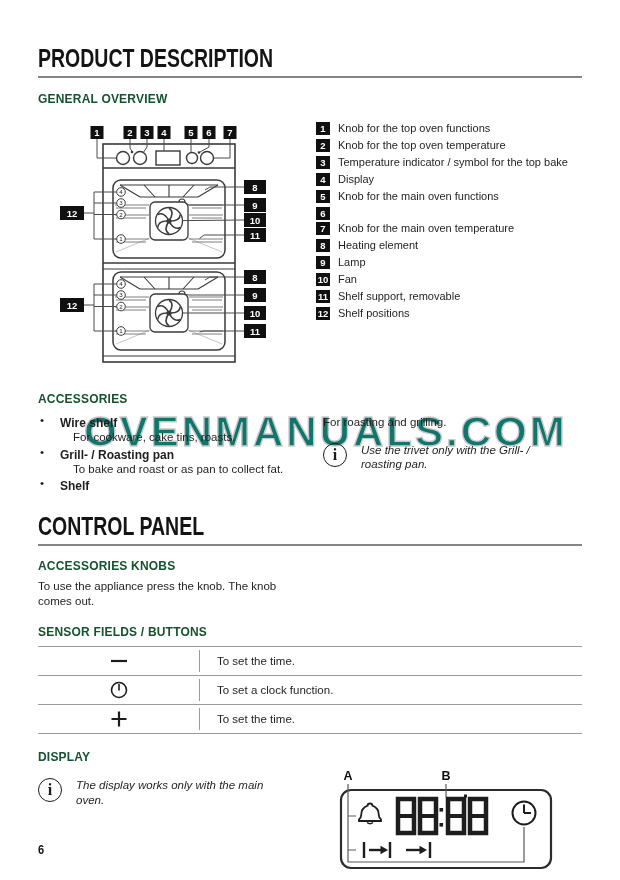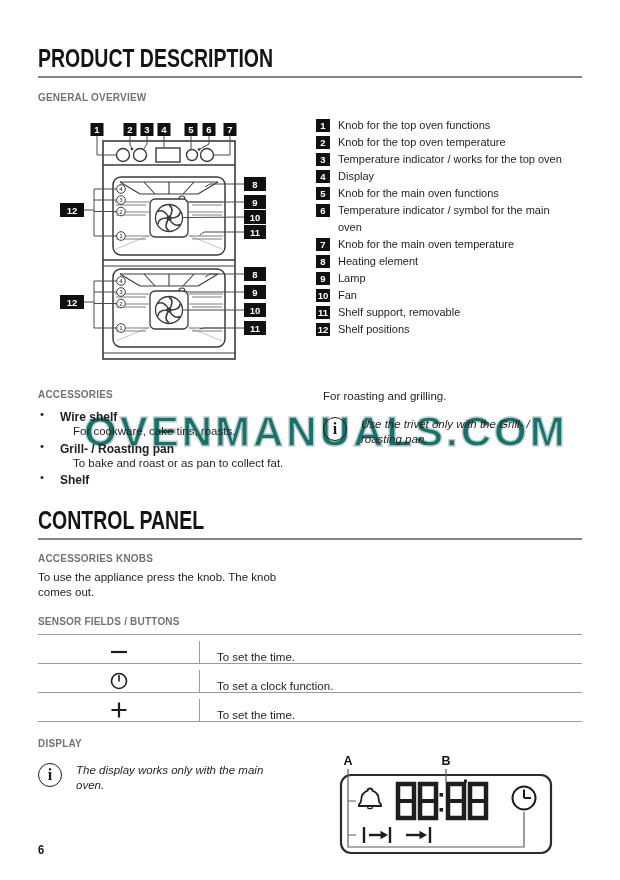--- a/index.html
+++ b/index.html
@@ -15,39 +15,39 @@
     color: #0f766e; -webkit-text-stroke: 1.4px #c9c9c9;
     white-space: nowrap; pointer-events: none;
   }
   .content { position: absolute; left: 38px; top: 44px; width: 544px; z-index: 1; }
 
   .h-big {
     font-weight: 700; font-size: 25px; color: #141414;
     transform: scaleX(0.78); transform-origin: left center; white-space: nowrap;
   }
   .rule { height: 2px; background: #858585; margin-top: 3px; }
-  .h-sub { font-size: 10px; font-weight: 700; color: #737373; letter-spacing: .2px; }
+  .h-sub { font-size: 12px; font-weight: 700; color: #14532d; letter-spacing: .2px; }
   .body-txt { font-size: 11.5px; line-height: 15px; color: #1f1f1f; }
 
   
   .go-heading { margin-top: 14px; }
   .overview-row { display: flex; margin-top: 12px; }
   .oven-svg { margin-left: 20px; flex: none; }
   .legend { margin-left: 26px; margin-top: 2px; width: 266px; }
   .legend-row { display: flex; align-items: flex-start; }
   .badge-sq {
     background: #101010; color: #fff; font-size: 9.5px; font-weight: 700;
     min-width: 14px; height: 13px; padding: 0 1px; margin-top: 2px;
     display: inline-flex; align-items: center; justify-content: center; flex: none;
   }
   .legend-txt { font-size: 11px; line-height: 17px; margin-left: 8px; width: 250px; }
   .legend-txt.narrow { width: 232px; }
 
   
-  .acc-section { margin-top: 22px; display: flex; }
+  .acc-section { margin-top: 22px; display: flex; align-items: center; }
   .acc-left { width: 272px; flex: none; }
   .acc-list { margin-top: 7px; }
   .acc-item { display: flex; }
   .acc-bullet { width: 22px; padding-left: 2px; font-size: 11.5px; line-height: 14px; }
   .acc-name { font-size: 12px; line-height: 14px; font-weight: 700; }
   .acc-desc { font-size: 11.5px; line-height: 13.5px; padding-left: 13px; }
   .acc-right { margin-left: 13px; width: 240px; }
   .note-row { display: flex; align-items: flex-start; }
   .acc-note { margin-top: 13px; }
   .info-icon {
@@ -57,21 +57,21 @@
     line-height: 1;
   }
   .note-txt { margin-left: 14px; width: 200px; font-size: 11.5px; line-height: 14.5px; font-style: italic; }
 
   
   .cp-heading { margin-top: 18px; }
   .rk-heading { margin-top: 13px; }
   .rk-text { margin-top: 6px; width: 262px; }
   .sf-heading { margin-top: 16px; }
   .sensor-table { margin-top: 7px; border-top: 1px solid #9b9b9b; }
-  .sensor-row { display: flex; align-items: flex-end; height: 29px; border-bottom: 1px solid #9b9b9b; }
+  .sensor-row { display: flex; align-items: center; height: 29px; border-bottom: 1px solid #9b9b9b; }
   .sym-cell { width: 162px; flex: none; border-right: 1px solid #9b9b9b;
               display: flex; align-items: center; justify-content: center; }
   .desc-cell { padding-left: 17px; display: flex; align-items: center; font-size: 11.5px; }
 
   
   .disp-heading { margin-top: 16px; }
   .display-row { display: flex; justify-content: space-between; margin-top: 2px; }
   .display-note { padding-top: 12px; width: 280px; }
   .display-note .note-txt { width: 198px; }
   .display-svg { margin-right: 14px; flex: none; }
@@ -244,33 +244,32 @@
         <div class="legend-row">
             <span class="badge-sq">1</span>
             <span class="legend-txt">Knob for the top oven functions</span>
           </div>
         <div class="legend-row">
             <span class="badge-sq">2</span>
             <span class="legend-txt">Knob for the top oven temperature</span>
           </div>
         <div class="legend-row">
             <span class="badge-sq">3</span>
-            <span class="legend-txt">Temperature indicator / works for the top oven</span>
+            <span class="legend-txt">Temperature indicator / symbol for the top bake</span>
           </div>
         <div class="legend-row">
             <span class="badge-sq">4</span>
             <span class="legend-txt">Display</span>
           </div>
         <div class="legend-row">
             <span class="badge-sq">5</span>
             <span class="legend-txt">Knob for the main oven functions</span>
           </div>
         <div class="legend-row">
             <span class="badge-sq">6</span>
-            <span class="legend-txt narrow">Temperature indicator / symbol for the main oven</span>
           </div>
         <div class="legend-row">
             <span class="badge-sq">7</span>
             <span class="legend-txt">Knob for the main oven temperature</span>
           </div>
         <div class="legend-row">
             <span class="badge-sq">8</span>
             <span class="legend-txt">Heating element</span>
           </div>
         <div class="legend-row">

